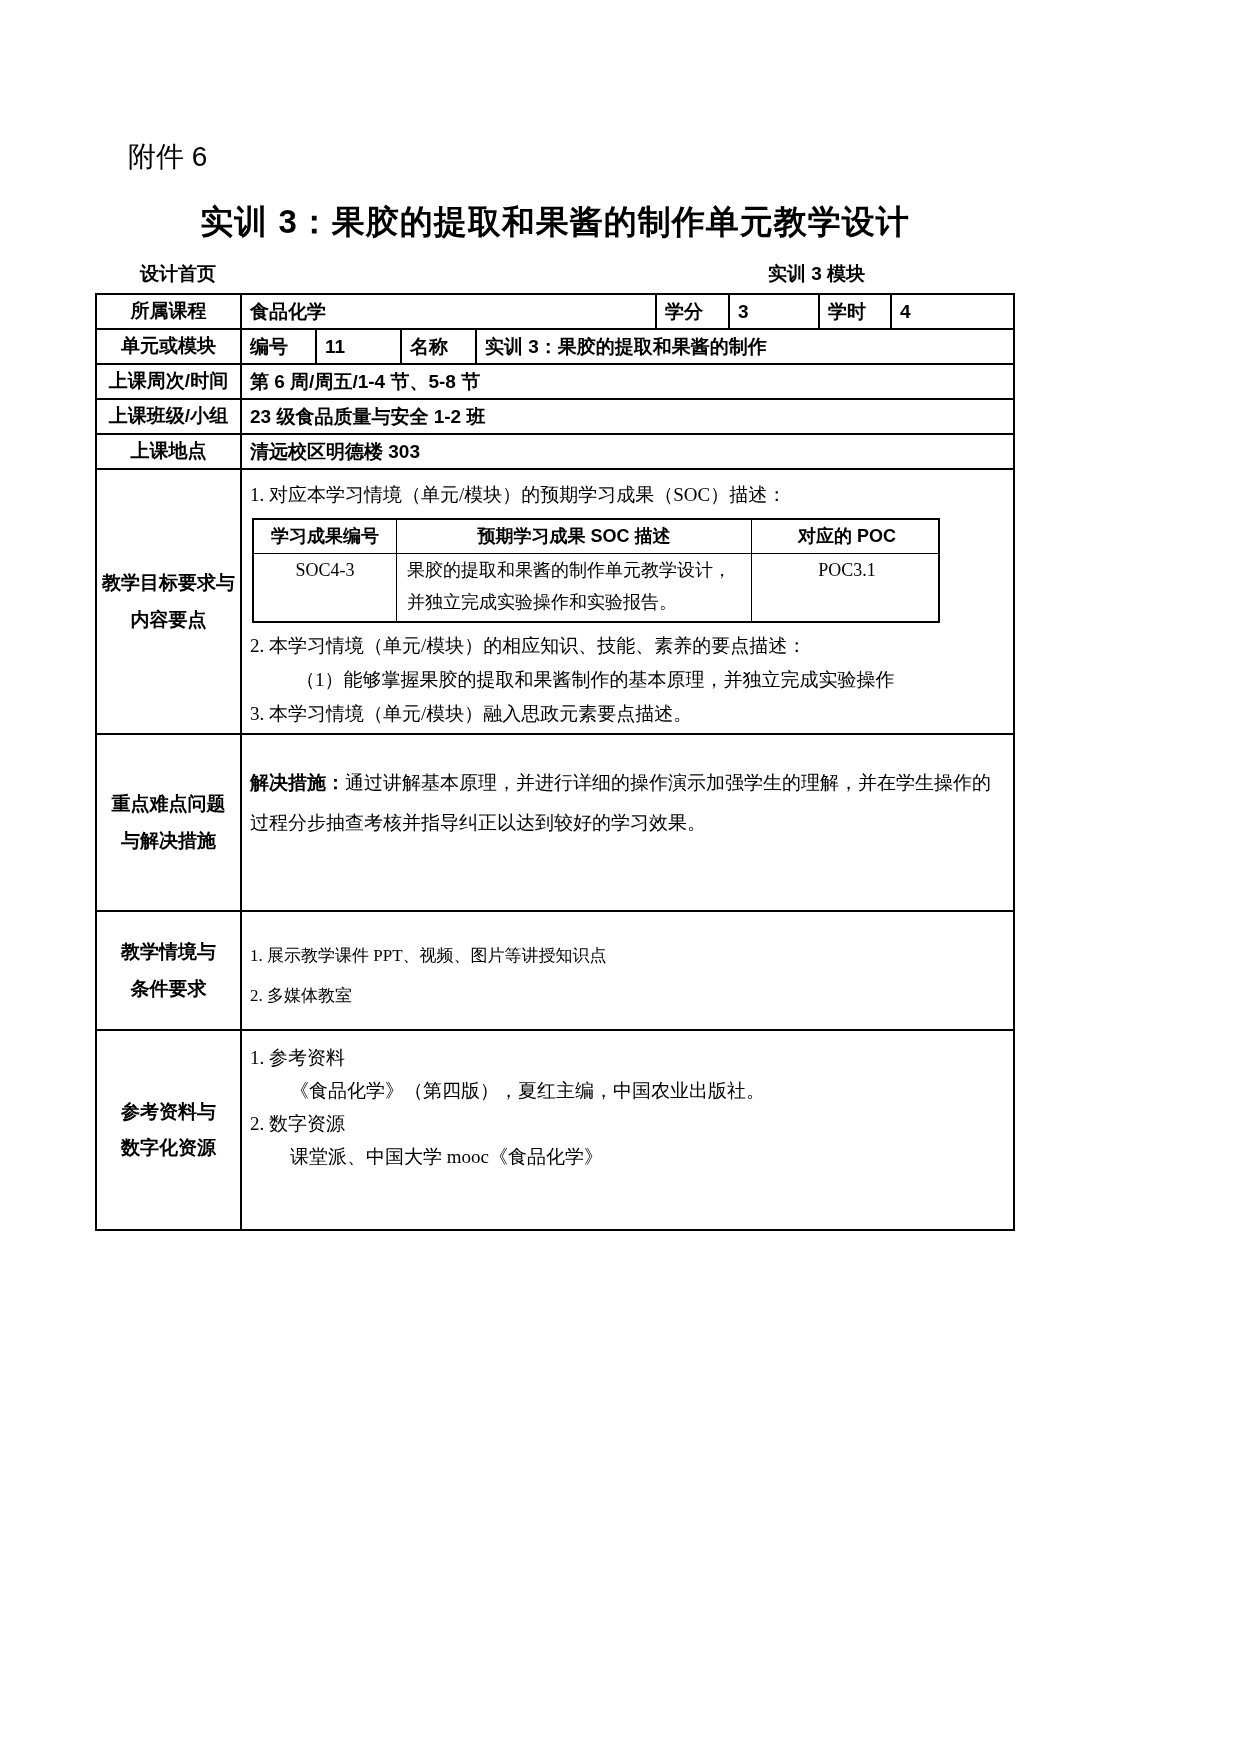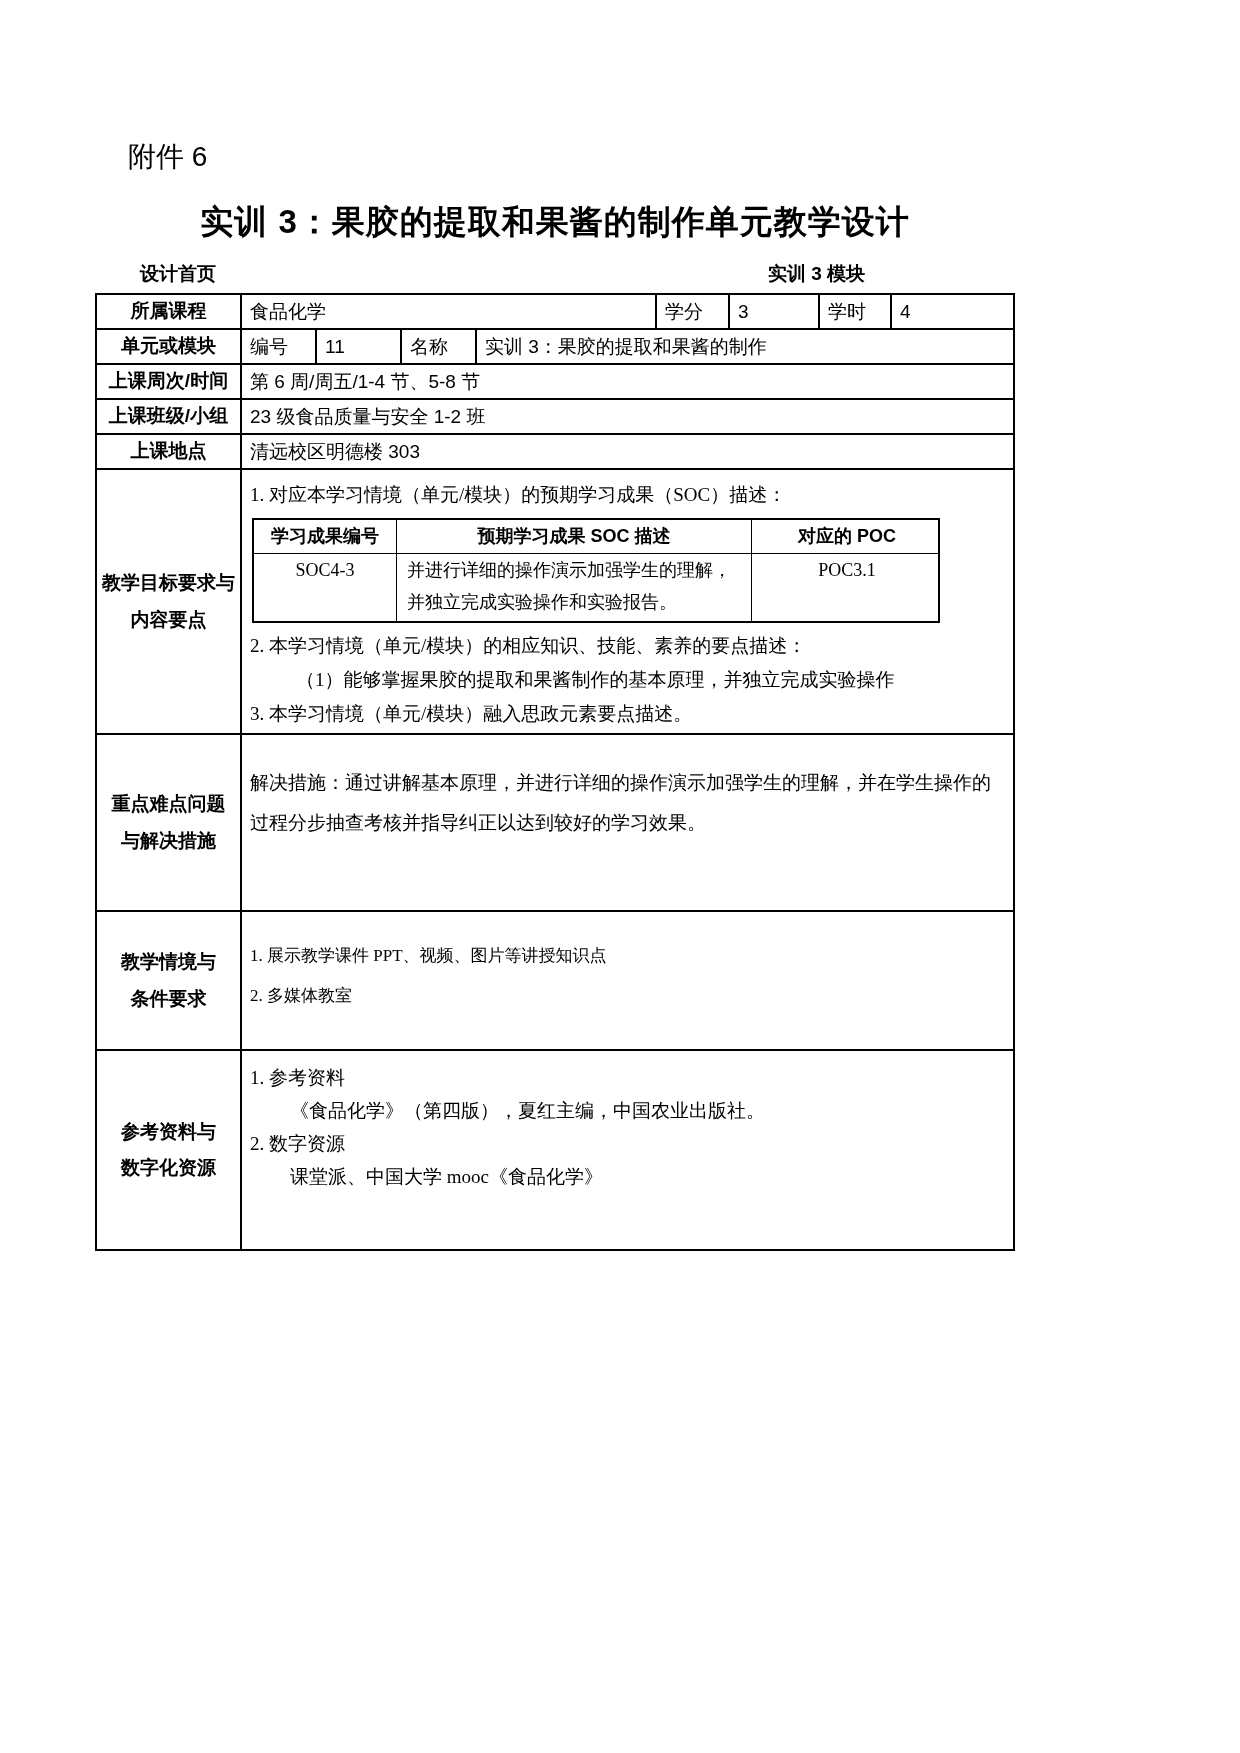--- a/index.html
+++ b/index.html
@@ -29,25 +29,25 @@
   .trow { display: flex; border-bottom: 2px solid #000; }
   .trow:last-child { border-bottom: none; }
   .cell { border-right: 2px solid #000; display: flex; align-items: center; padding: 0 8px; font-size: 19px; overflow: hidden; }
   .cell:last-child { border-right: none; }
   .label-cell {
     flex-direction: column; justify-content: center; align-items: center;
     text-align: center; font-weight: bold; line-height: 1.9;
     font-family: "Liberation Sans", "DejaVu Sans", sans-serif;
     padding: 8px 4px;
   }
-  .b { font-weight: normal; font-family: "Liberation Sans", "DejaVu Sans", sans-serif; }
+  .b { font-weight: bold; font-family: "Liberation Sans", "DejaVu Sans", sans-serif; }
   .h35 { height: 35px; }
   .h265 { height: 265px; }
   .h177 { height: 177px; }
-  .h130 { height: 139px; justify-content: space-between; }
+  .h130 { height: 119px; justify-content: space-between; }
   .h198 { height: 198px; }
   .w-label { flex: 0 0 145px; }
   .w415 { flex: 0 0 415px; } .w73 { flex: 0 0 73px; } .w90 { flex: 0 0 90px; }
   .w72 { flex: 0 0 72px; } .wfill { flex: 1 1 auto; }
   .w75 { flex: 0 0 75px; } .w85 { flex: 0 0 85px; }
   .block-cell { display: block; align-items: flex-start; }
   .obj-content { padding: 8px 10px 0 8px; line-height: 34px; font-size: 19px; }
   .inner-tbl { border: 2px solid #000; width: 688px; margin: 6px 0 6px 2px; font-size: 18px; }
   .inner-row { display: flex; border-bottom: 1.5px solid #000; }
   .inner-row:last-child { border-bottom: none; }
@@ -120,21 +120,21 @@
       <div class="cell wfill block-cell obj-content">
         <div>1. 对应本学习情境（单元/模块）的预期学习成果（SOC）描述：</div>
         <div class="inner-tbl">
           <div class="inner-row">
             <div class="inner-cell ic1 inner-head">学习成果编号</div>
             <div class="inner-cell ic2 inner-head">预期学习成果 SOC 描述</div>
             <div class="inner-cell ic3 inner-head">对应的 POC</div>
           </div>
           <div class="inner-row">
             <div class="inner-cell ic1 inner-body">SOC4-3</div>
-            <div class="inner-cell ic2 inner-body">并进行详细的操作演示加强学生的理解，并独立完成实验操作和实验报告。</div>
+            <div class="inner-cell ic2 inner-body">果胶的提取和果酱的制作单元教学设计，并独立完成实验操作和实验报告。</div>
             <div class="inner-cell ic3 inner-body">POC3.1</div>
           </div>
         </div>
         <div>2. 本学习情境（单元/模块）的相应知识、技能、素养的要点描述：</div>
         <div class="indent46">（1）能够掌握果胶的提取和果酱制作的基本原理，并独立完成实验操作</div>
         <div>3. 本学习情境（单元/模块）融入思政元素要点描述。</div>
         <div class="indent46">通过实验室安全教育，培养学生的安全意识。</div>
       </div>
     </div>
 

